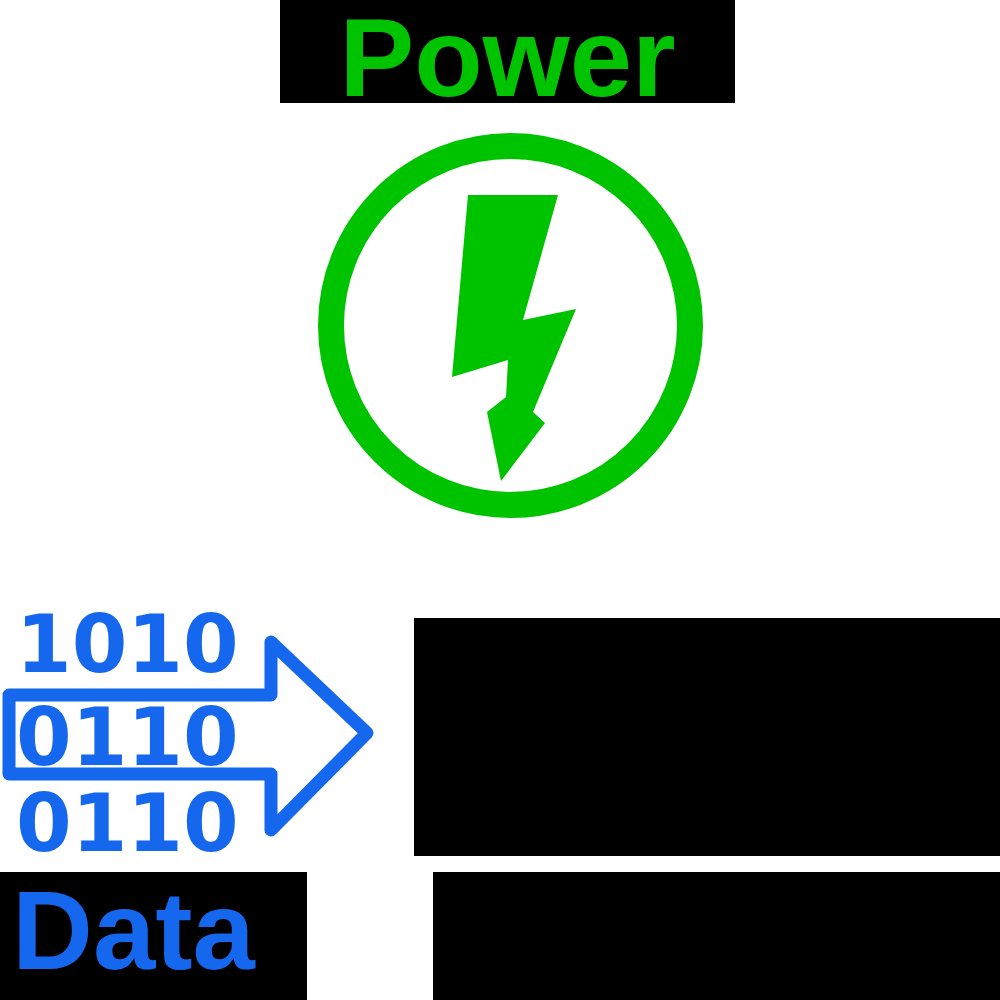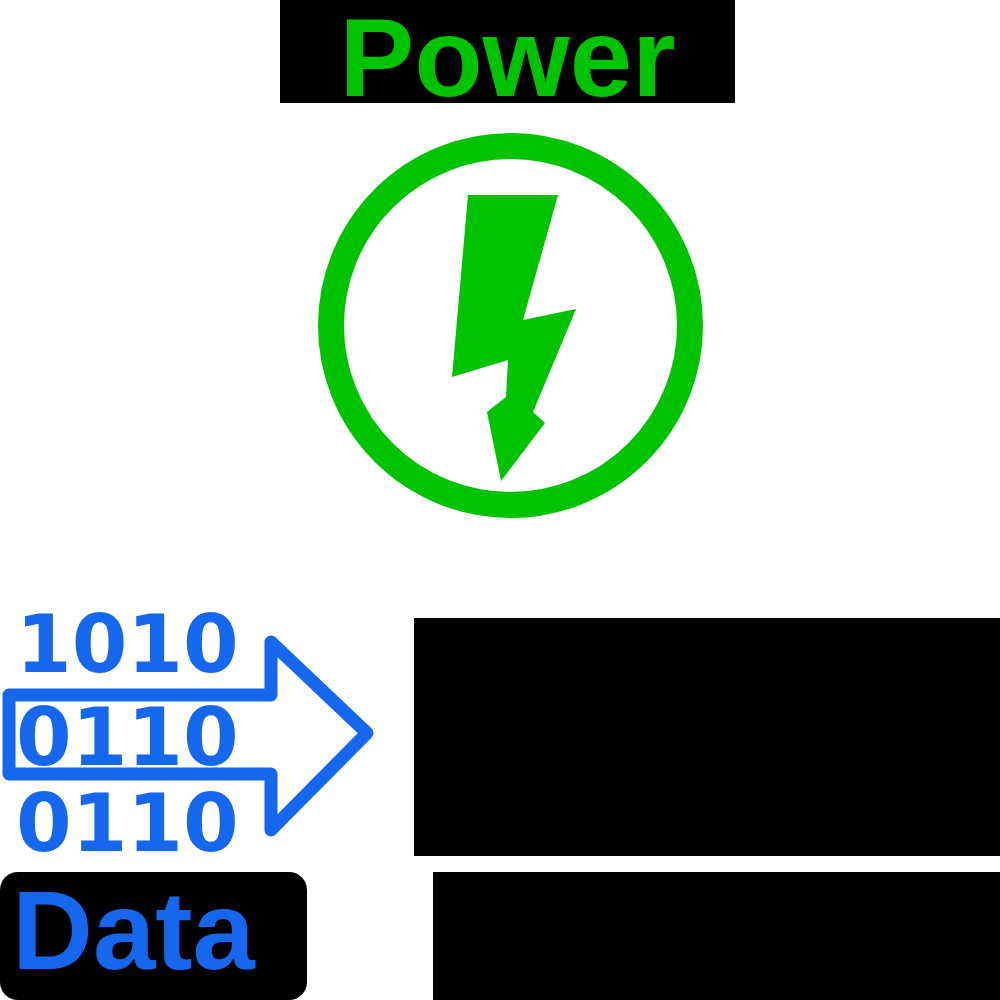--- a/index.html
+++ b/index.html
@@ -31,21 +31,20 @@
     color: var(--power-green, #00c300);
     font-size: 112px;
   }
   .data-bar {
     left: 0; top: 872px; width: 307px; height: 128px;
     justify-content: flex-start;
     padding-left: 12px;
     padding-bottom: 10px;
     color: var(--data-blue, #1567ee);
     font-size: 112px;
-    border-radius: 18px;
   }
 
   .power-icon { position: absolute; left: 318px; top: 133px; }
   .power-icon .ring {
     fill: none;
     stroke: var(--power-green, #00c300);
     stroke-width: 26px;
   }
   .power-icon .bolt { fill: var(--power-green, #00c300); }
 

